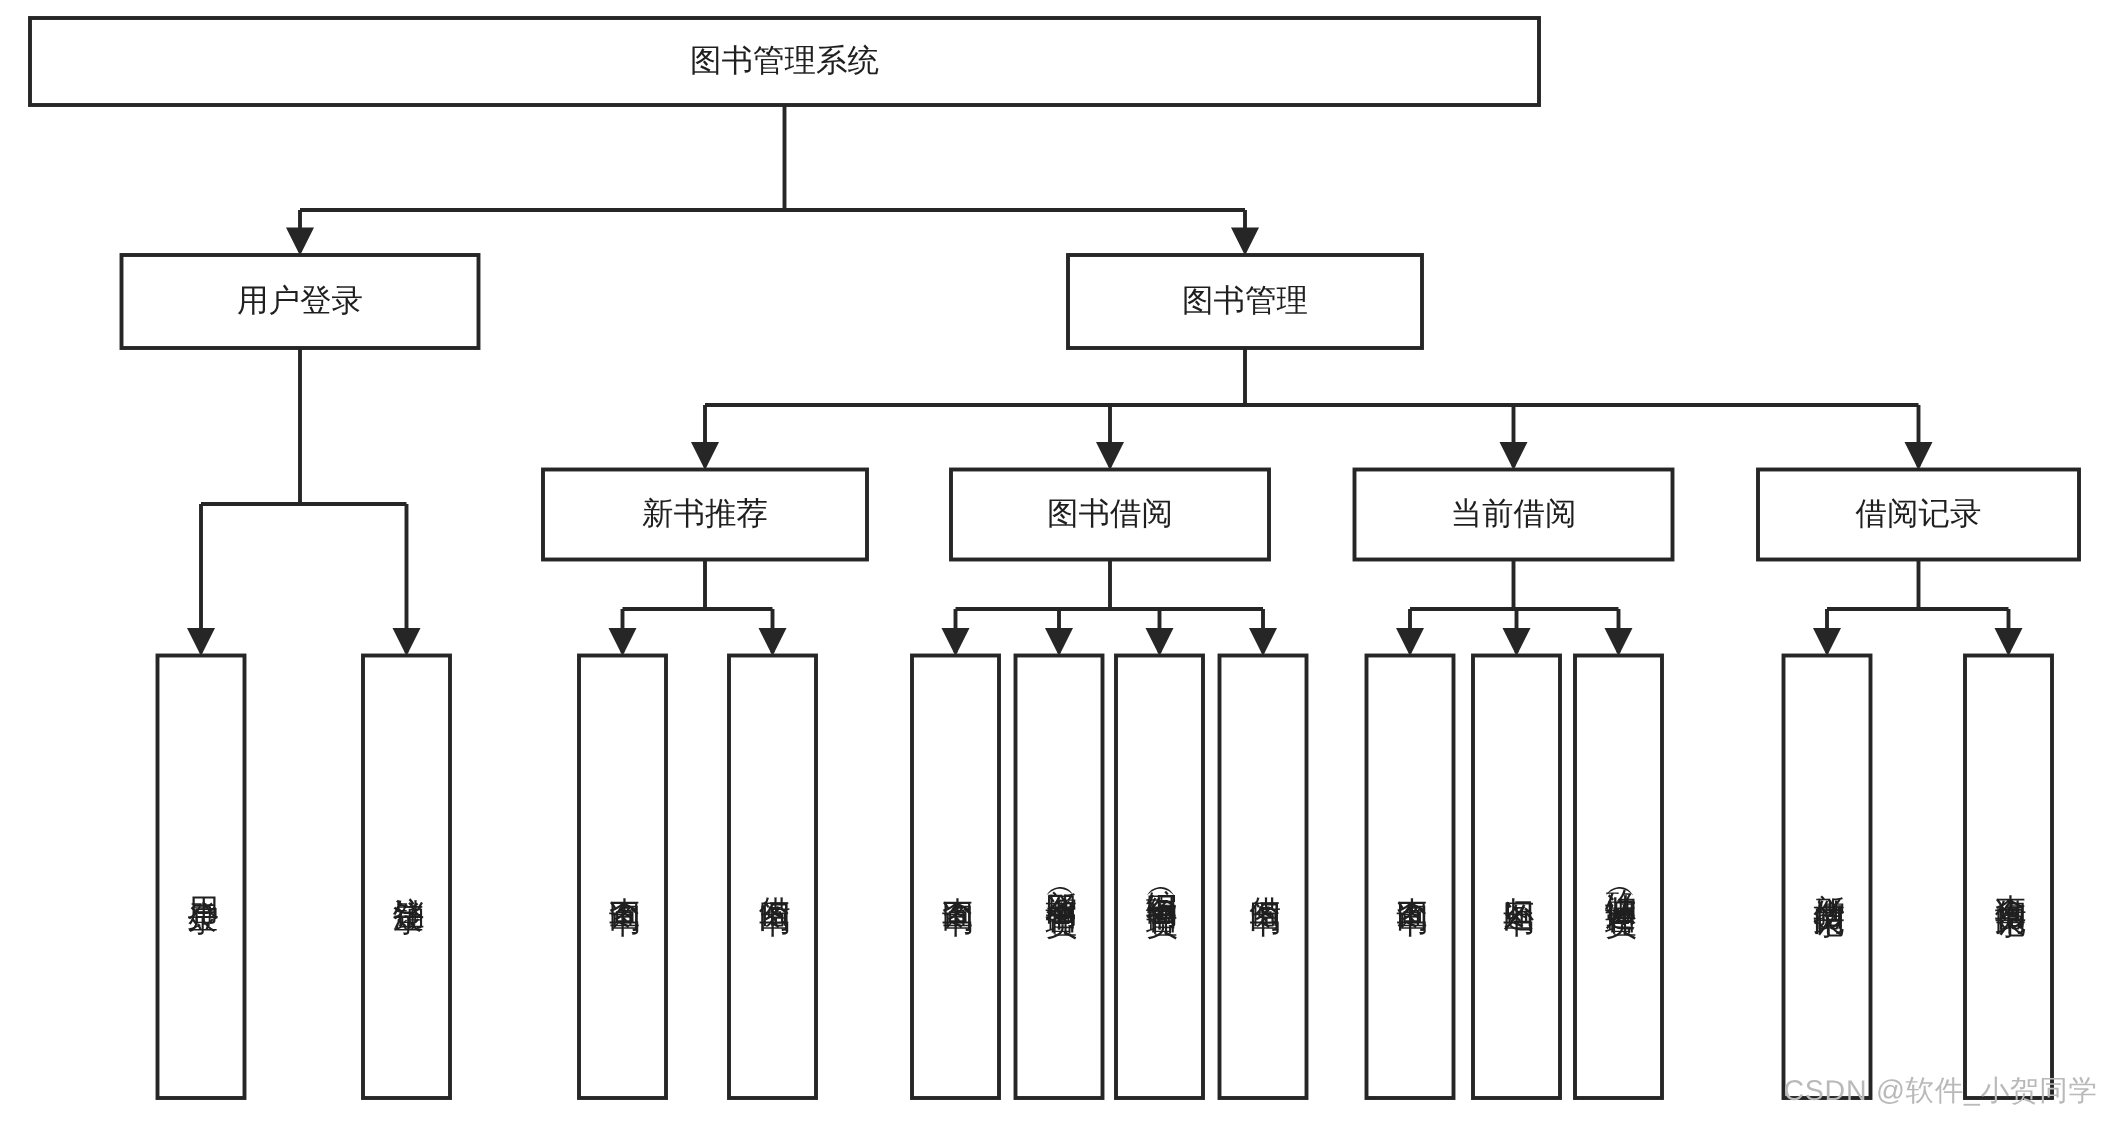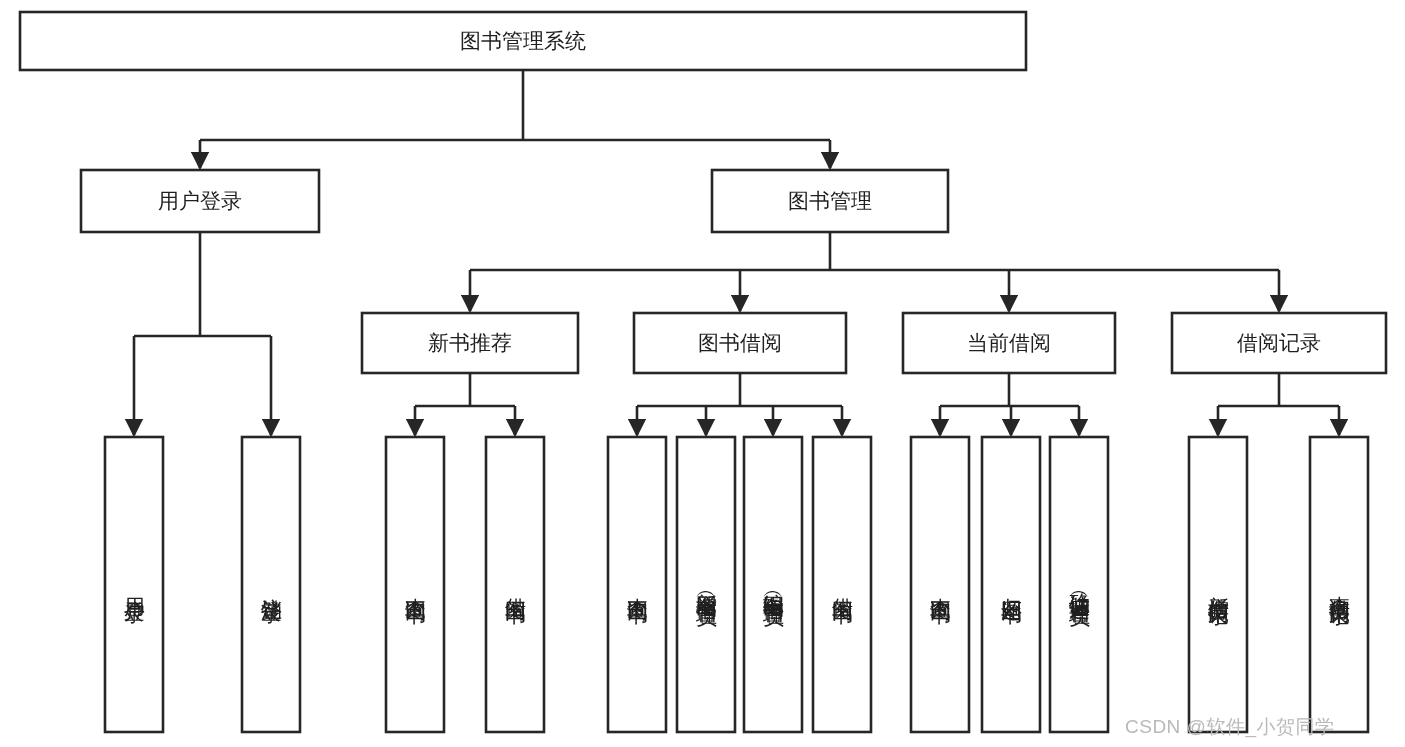--- a/index.html
+++ b/index.html
@@ -155,13 +155,13 @@
     <div class="leaf-label-box" style="left: 677px; top: 437px; width: 58px; height: 295px;">新增图书（管理员）</div>
     <div class="leaf-label-box" style="left: 744px; top: 437px; width: 58px; height: 295px;">编辑图书（管理员）</div>
     <div class="leaf-label-box" style="left: 813px; top: 437px; width: 58px; height: 295px;">借阅图书</div>
     <div class="leaf-label-box" style="left: 911px; top: 437px; width: 58px; height: 295px;">查询图书</div>
     <div class="leaf-label-box" style="left: 982px; top: 437px; width: 58px; height: 295px;">归还图书</div>
     <div class="leaf-label-box" style="left: 1050px; top: 437px; width: 58px; height: 295px;">确认归还（管理员）</div>
     <div class="leaf-label-box" style="left: 1189px; top: 437px; width: 58px; height: 295px;">新增借阅记录</div>
     <div class="leaf-label-box" style="left: 1310px; top: 437px; width: 58px; height: 295px;">查询借阅记录</div>
   </div>
 
-<div class="watermark" style="left:1125px; top:714px;">CSDN @软件_小贺同学</div>
+<div class="watermark" style="left:1189px; top:714px;">CSDN @软件_小贺同学</div>
 
 </body></html>

